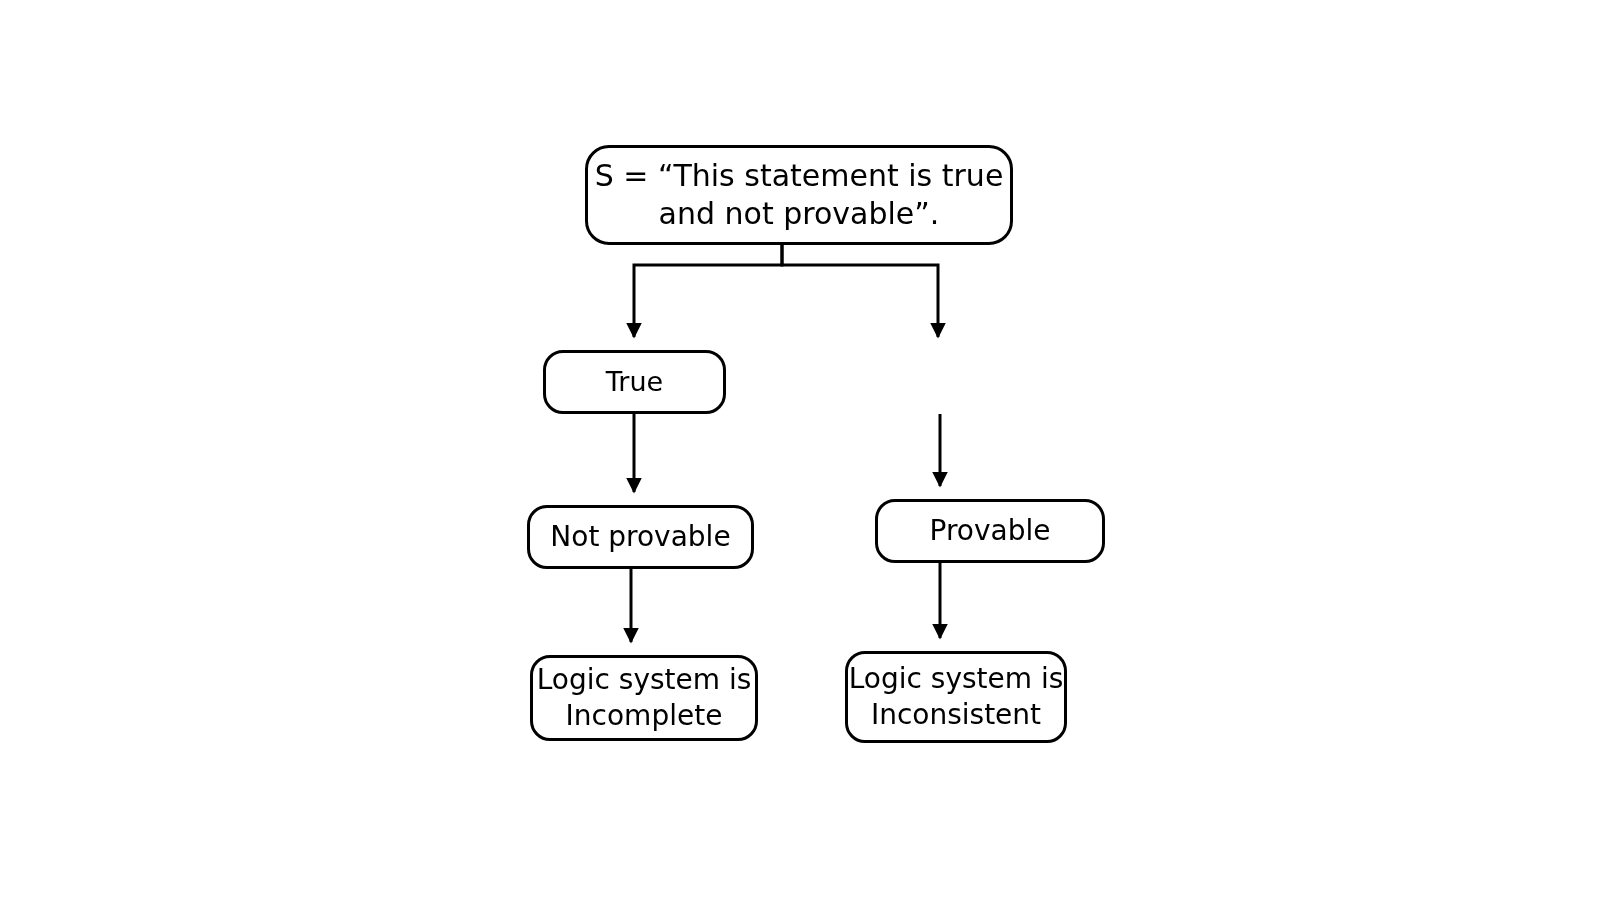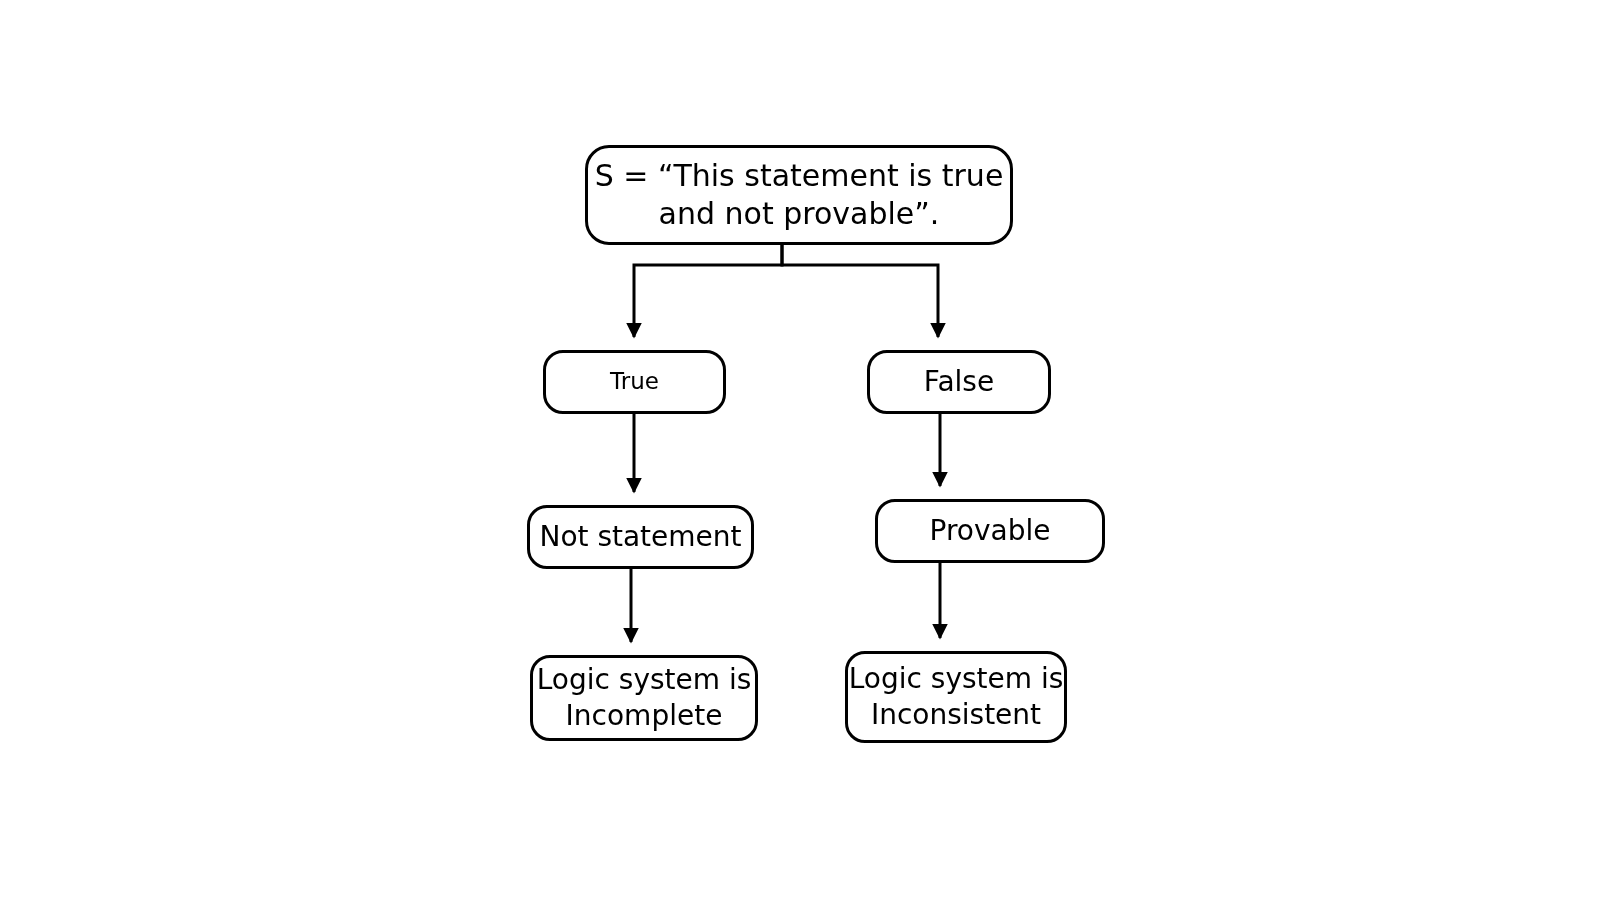--- a/index.html
+++ b/index.html
@@ -31,21 +31,21 @@
     text-align: center;
     background: #ffffff;
     border: 3px solid #000000;
     border-radius: 20px;
     color: #000000;
     line-height: 1.28;
     white-space: pre-line;
     z-index: 2;
   }
   .node-root   { left: 585px; top: 145px; width: 428px; height: 100px; font-size: 30px; border-radius: 24px; }
-  .node-true   { left: 543px; top: 350px; width: 183px; height: 64px; font-size: 23px; }
+  .node-true   { left: 543px; top: 350px; width: 183px; height: 64px; font-size: 27px; }
   .node-false  { left: 867px; top: 350px; width: 184px; height: 64px; font-size: 28px; }
   .node-notprovable { left: 527px; top: 505px; width: 227px; height: 64px; font-size: 28px; }
   .node-provable    { left: 875px; top: 499px; width: 230px; height: 64px; font-size: 28px; }
   .node-incomplete   { left: 530px; top: 655px; width: 228px; height: 86px; font-size: 28px; }
   .node-inconsistent { left: 845px; top: 651px; width: 222px; height: 92px; font-size: 28px; }
 </style>
 </head>
 <body>
 
 <div id="canvas">
@@ -67,23 +67,22 @@
     <path d="M 631 569 L 631 642" fill="none" stroke="#000000" stroke-width="3" marker-end="url(#arrowhead)"></path>
 
     <path d="M 940 563 L 940 638" fill="none" stroke="#000000" stroke-width="3" marker-end="url(#arrowhead)"></path>
   </svg>
 
   <div class="node node-root">S = “This statement is true
 and not provable”.</div>
 
   <div class="node node-true">True</div>
 
-  <div class="node node-false">False</div>
 
-  <div class="node node-notprovable">Not statement</div>
+  <div class="node node-notprovable">Not provable</div>
 
   <div class="node node-provable">Provable</div>
 
   <div class="node node-incomplete">Logic system is
 Incomplete</div>
 
   <div class="node node-inconsistent">Logic system is
 Inconsistent</div>
 
 </div>

